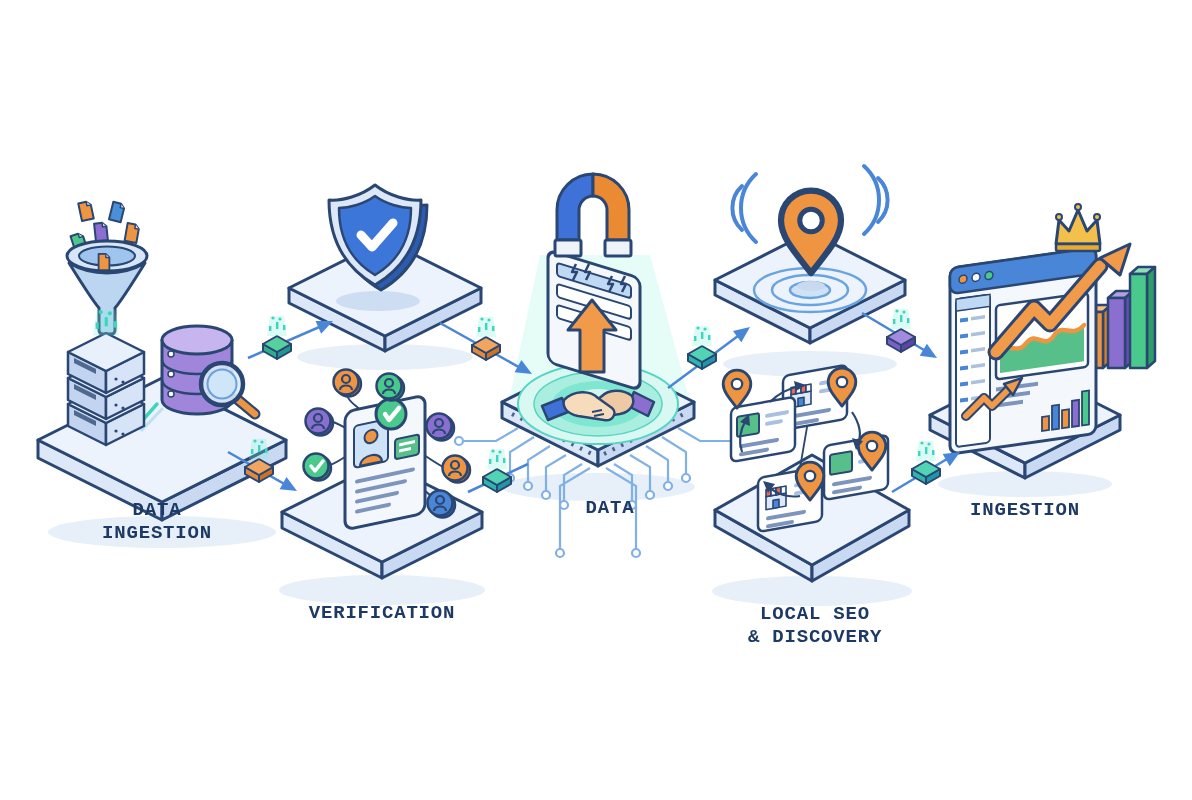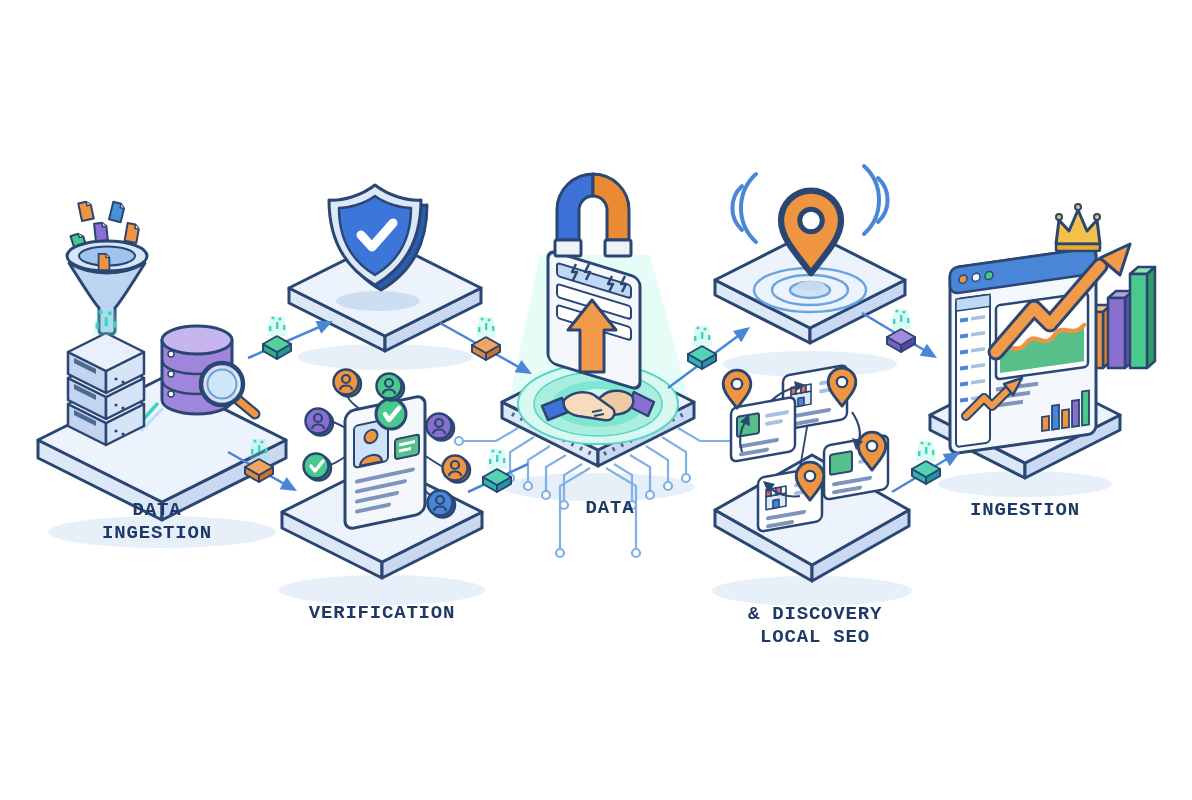--- a/index.html
+++ b/index.html
@@ -513,21 +513,21 @@
 
 <div class="stage-label" style="left:262px;top:602px;width:240px;">
   <span>VERIFICATION</span>
 </div>
 
 <div class="stage-label" style="left:505px;top:497px;width:210px;">
   <span>DATA</span>
 </div>
 
 <div class="stage-label" style="left:695px;top:603px;width:240px;">
+  <span>LOCAL SEO</span>
   <span>&amp; DISCOVERY</span>
-  <span>LOCAL SEO</span>
 </div>
 
 <div class="stage-label" style="left:905px;top:499px;width:240px;">
   <span>INGESTION</span>
 </div>
 
 </div>
 
 </body></html>

